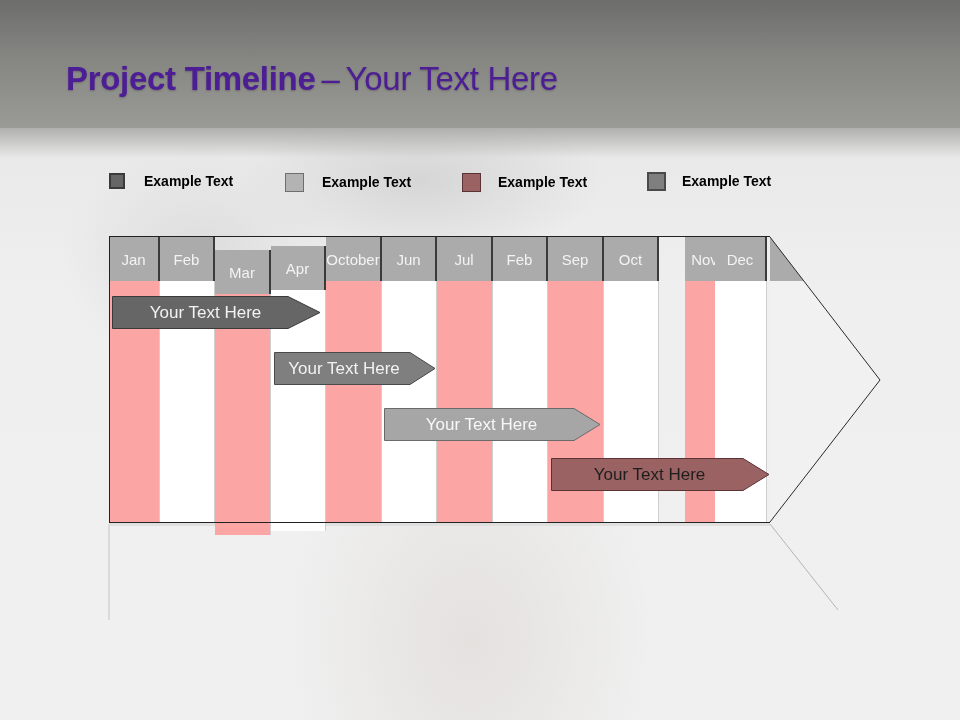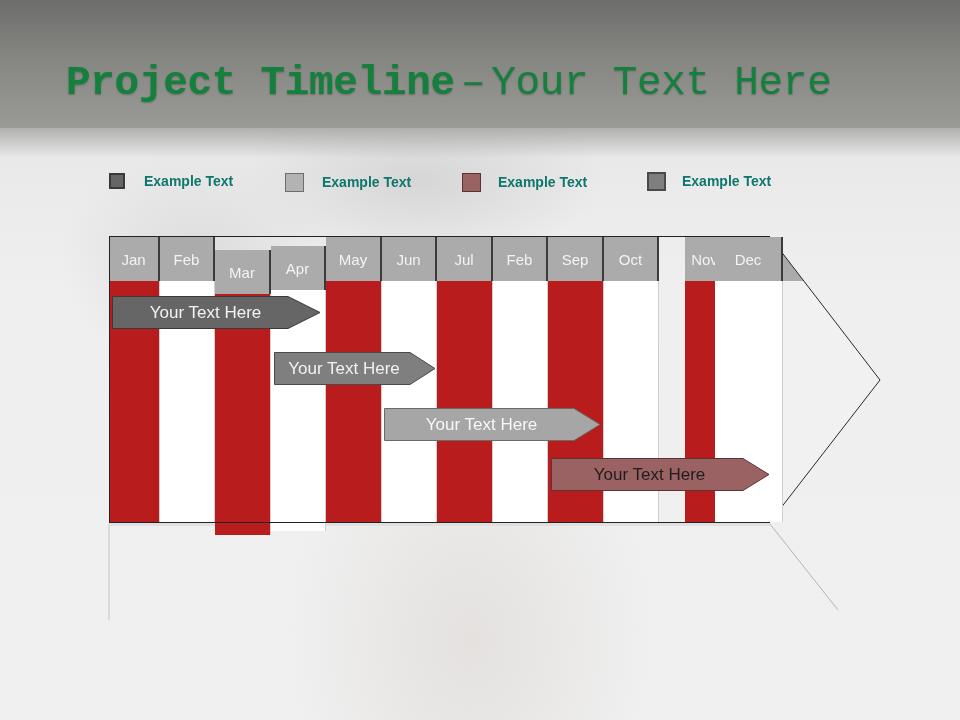--- a/index.html
+++ b/index.html
@@ -19,47 +19,47 @@
   .header {
     position: absolute; left: 0; top: 0; width: 960px; height: 128px;
     background: linear-gradient(180deg, #6d6d6b 0%, #858582 45%, #9a9a96 100%);
   }
   .header-fade {
     position: absolute; left: 0; top: 128px; width: 960px; height: 30px;
     background: linear-gradient(180deg, rgba(170,170,168,0.9) 0%, rgba(225,225,225,0) 100%);
   }
   .title {
     position: absolute; left: 66px; top: 60px;
-    font-family: Liberation Mono, monospace;
-    font-size: 41px; color: #15803d; letter-spacing: -0.3px; white-space: nowrap;
+    font-family: Liberation Sans, sans-serif;
+    font-size: 33px; color: #4c1d95; letter-spacing: -0.3px; white-space: nowrap;
     text-shadow: 0 1px 2px rgba(0,0,0,0.25);
   }
   .title .bold { font-weight: bold; }
   .title .dash { font-weight: normal; margin: 0 6px; }
 
   .legend-item { position: absolute; top: 170px; height: 22px; display: flex; align-items: center; }
   .swatch { width: 16px; height: 16px; box-sizing: border-box; border: 2px solid #3f3f3f; }
   .legend-label {
     font-family: "Liberation Sans", sans-serif; font-weight: bold; font-size: 14px;
-    color: #0f766e; margin-left: 19px; white-space: nowrap;
+    color: #000000; margin-left: 19px; white-space: nowrap;
   }
 
   .timeline { position: absolute; left: 0; top: 0; width: 960px; height: 720px; }
   .month-col { position: absolute; top: 237px; height: 285px; box-sizing: border-box; }
   .month-head {
     position: absolute; left: 0; top: 0; right: 0; height: 44px;
     background: #ababab; border-right: 2px solid #3b3b3b; box-sizing: border-box;
     display: flex; align-items: center; justify-content: center;
     font-family: "Liberation Sans", sans-serif; font-size: 15px; color: #f3f3f3;
   }
   .month-body {
     position: absolute; left: 0; top: 44px; right: 0; bottom: 0;
     border-right: 1px solid #cfcfcf; box-sizing: border-box;
   }
-  .col-light { background: #b91c1c; }
+  .col-light { background: #fca5a5; }
   .col-white { background: #ffffff; }
 
   .frame {
     position: absolute; left: 109px; top: 236px; width: 661px; height: 287px;
     border: 1px solid #222; border-right: none; box-sizing: border-box; pointer-events: none;
   }
 
   .bar {
     position: absolute; height: 33px; display: flex; align-items: center; justify-content: center;
     font-family: "Liberation Sans", sans-serif; font-size: 17px; white-space: nowrap;
@@ -119,21 +119,21 @@
   </div>
   <div class="month-col" style="left:215px;width:56px;margin-top:13px;">
     <div class="month-head">Mar</div>
     <div class="month-body col-light"></div>
   </div>
   <div class="month-col" style="left:271px;width:55px;margin-top:9px;">
     <div class="month-head">Apr</div>
     <div class="month-body col-white"></div>
   </div>
   <div class="month-col" style="left:326px;width:56px;">
-    <div class="month-head">May</div>
+    <div class="month-head">October</div>
     <div class="month-body col-light"></div>
   </div>
   <div class="month-col" style="left:382px;width:55px;">
     <div class="month-head">Jun</div>
     <div class="month-body col-white"></div>
   </div>
   <div class="month-col" style="left:437px;width:56px;border-radius:13px;">
     <div class="month-head">Jul</div>
     <div class="month-body col-light"></div>
   </div>
@@ -146,21 +146,21 @@
     <div class="month-body col-light"></div>
   </div>
   <div class="month-col" style="left:604px;width:55px;">
     <div class="month-head">Oct</div>
     <div class="month-body col-white"></div>
   </div>
   <div class="month-col" style="left:685px;width:41px;">
     <div class="month-head">Nov</div>
     <div class="month-body col-light"></div>
   </div>
-  <div class="month-col" style="left:715px;width:68px;">
+  <div class="month-col" style="left:715px;width:52px;">
     <div class="month-head">Dec</div>
     <div class="month-body col-white"></div>
   </div>
 
   <div class="frame"></div>
 
   <div class="bar" style="left:112px;top:296px;width:209px;color:#f2f2f2;">
     <svg width="209" height="33">
       <polygon points="0.5,0.5 176,0.5 208,16.5 176,32.5 0.5,32.5" fill="#666666" stroke="#3a3a3a" stroke-width="1"></polygon>
     </svg>

